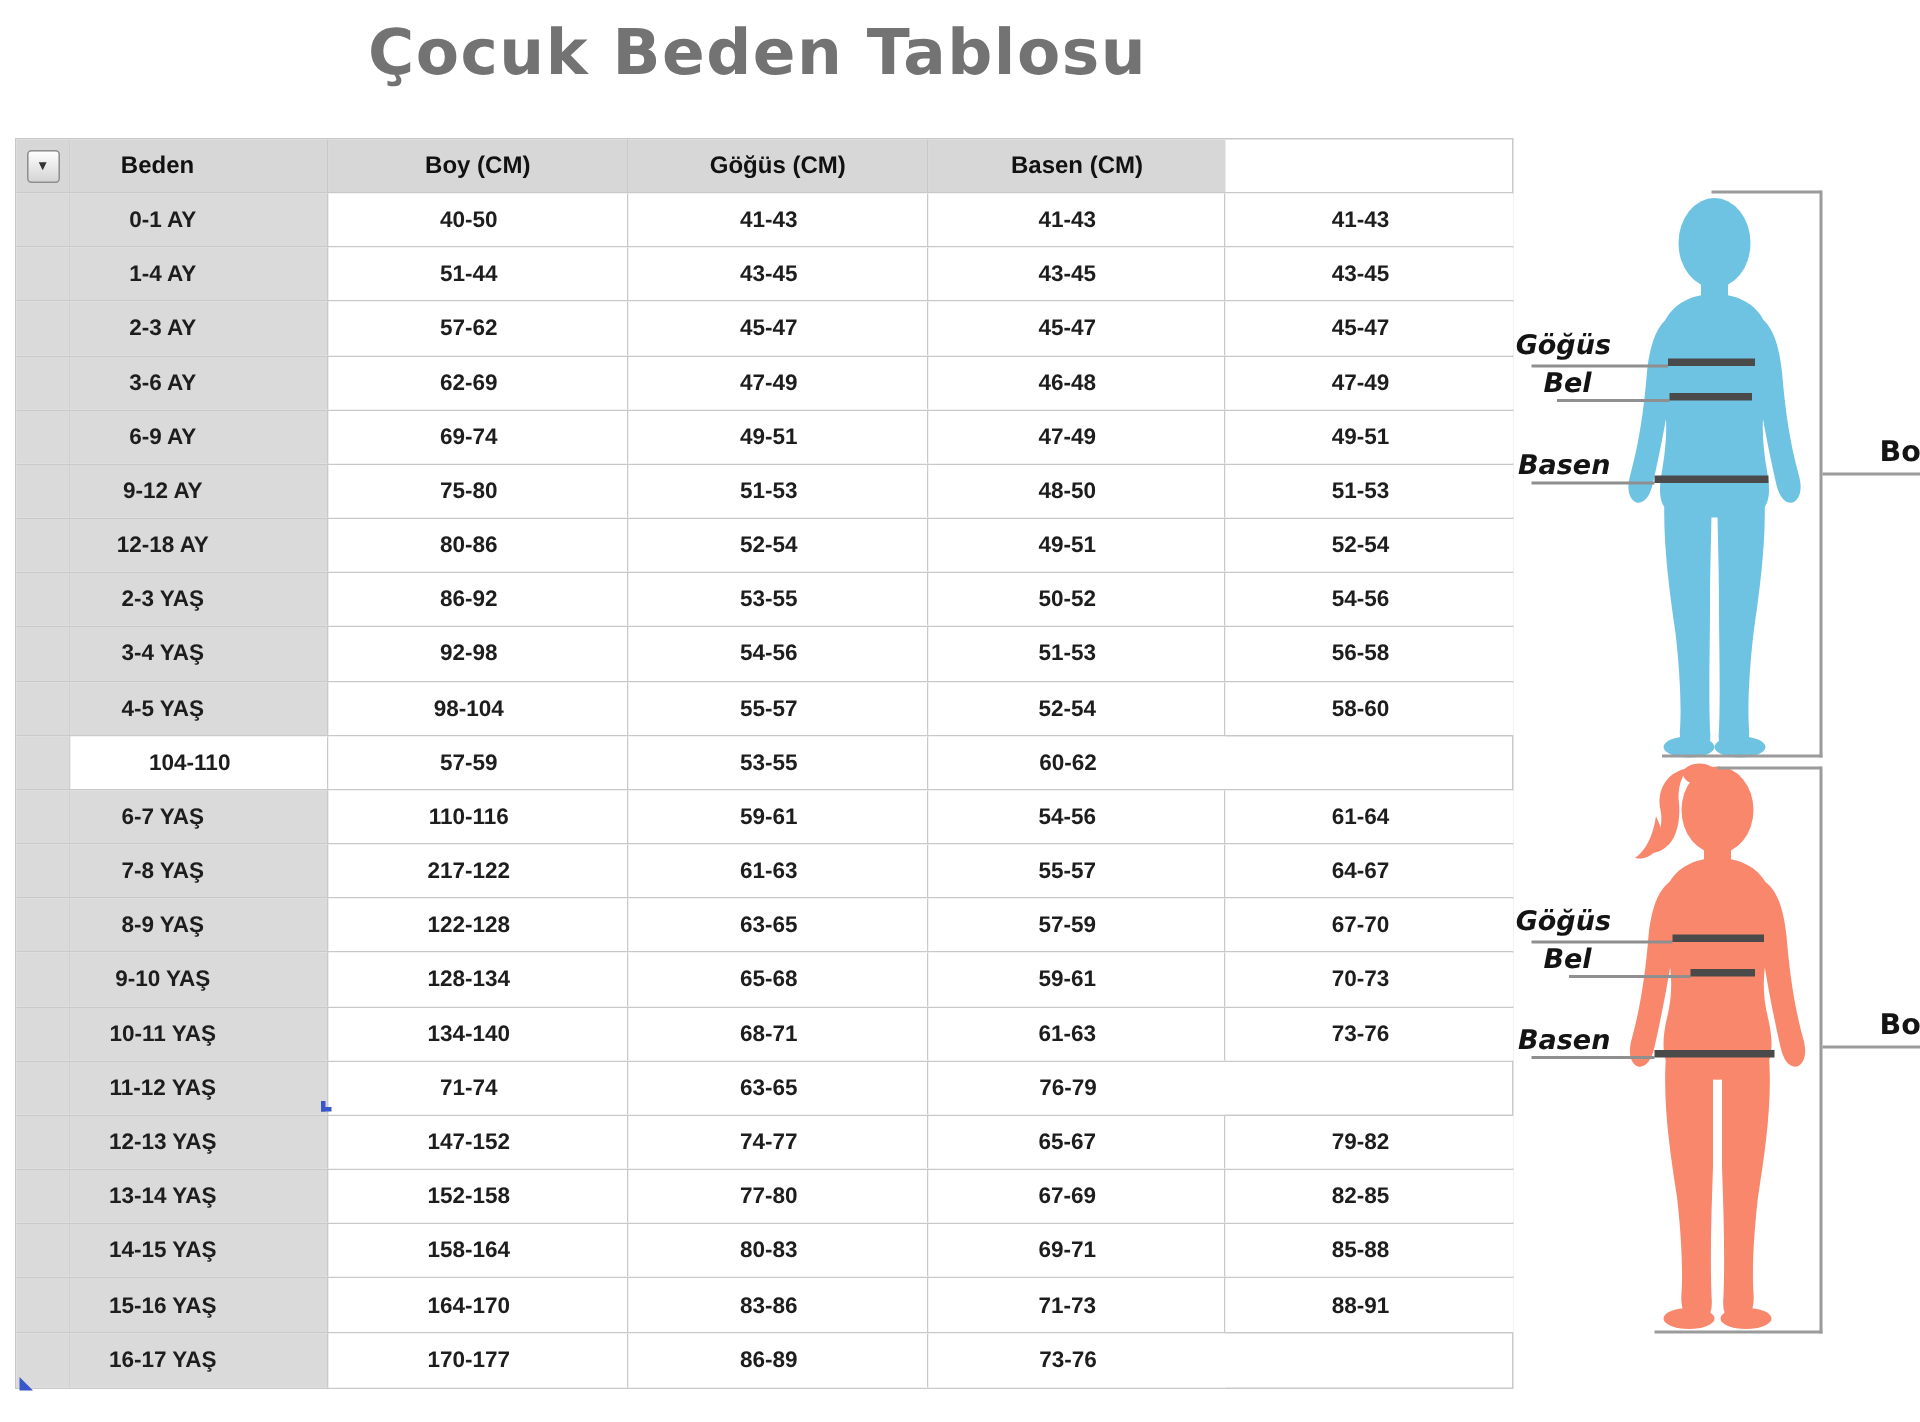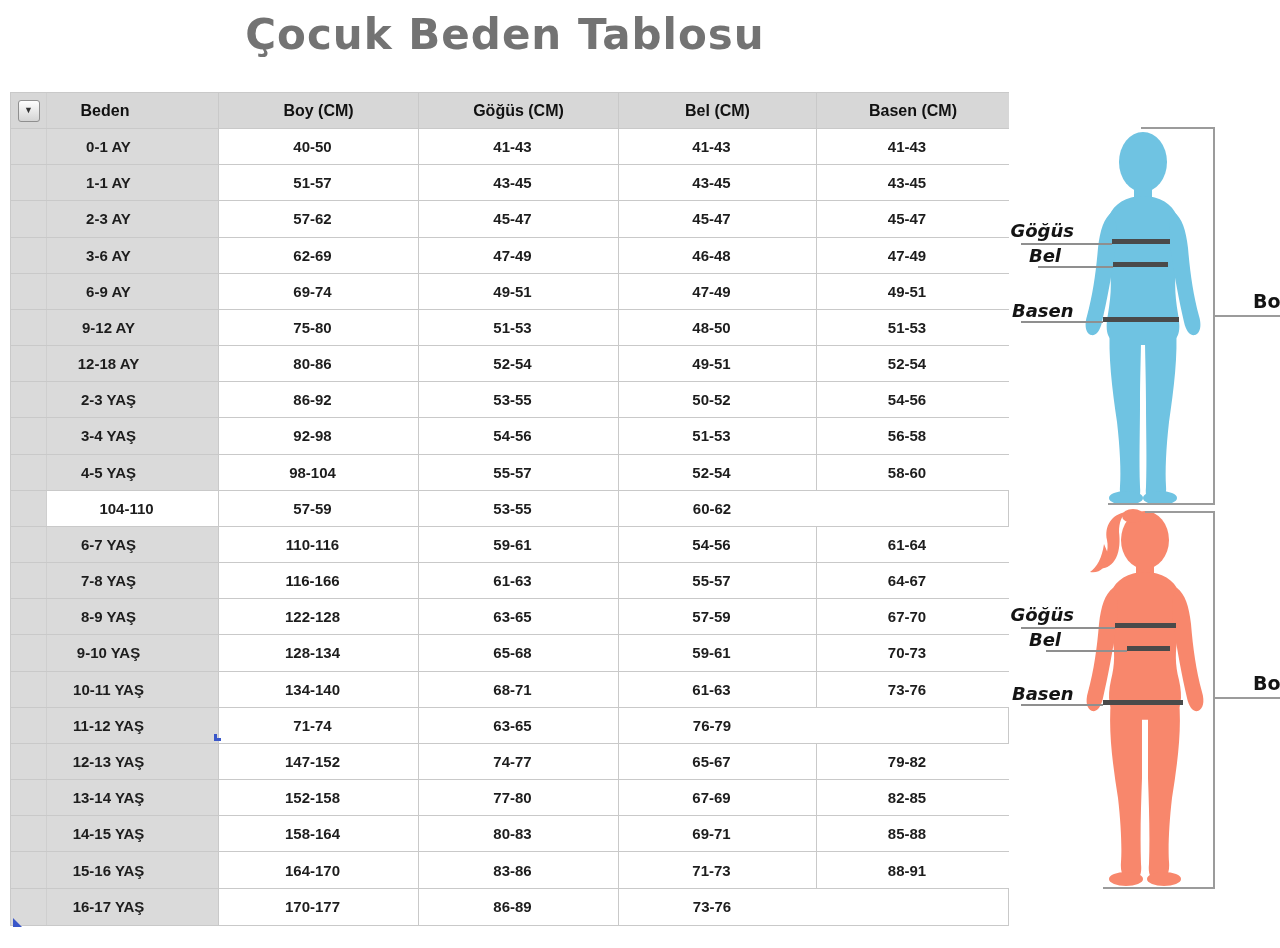--- a/index.html
+++ b/index.html
@@ -58,36 +58,35 @@
   <div class="size-table">
     <div class="t-row header">
       <div class="cell sel">
         <button class="filter-btn">
           <span class="tri">▼</span>
         </button>
       </div>
       <div class="cell beden">Beden</div>
       <div class="cell">Boy (CM)</div>
       <div class="cell">Göğüs (CM)</div>
-      <div class="cell">Bel (CM)</div>
       <div class="cell">Basen (CM)</div>
     </div>
     <div>
         <div class="t-row">
       <div class="cell sel"></div>
       <div class="cell beden">0-1 AY</div>
       <div class="cell val">40-50</div>
       <div class="cell val">41-43</div>
       <div class="cell val">41-43</div>
       <div class="cell val">41-43</div>
     </div>
         <div class="t-row">
       <div class="cell sel"></div>
-      <div class="cell beden">1-1 AY</div>
-      <div class="cell val">51-57</div>
+      <div class="cell beden">1-4 AY</div>
+      <div class="cell val">51-44</div>
       <div class="cell val">43-45</div>
       <div class="cell val">43-45</div>
       <div class="cell val">43-45</div>
     </div>
         <div class="t-row">
       <div class="cell sel"></div>
       <div class="cell beden">2-3 AY</div>
       <div class="cell val">57-62</div>
       <div class="cell val">45-47</div>
       <div class="cell val">45-47</div>
@@ -160,21 +159,21 @@
       <div class="cell sel"></div>
       <div class="cell beden">6-7 YAŞ</div>
       <div class="cell val">110-116</div>
       <div class="cell val">59-61</div>
       <div class="cell val">54-56</div>
       <div class="cell val">61-64</div>
     </div>
         <div class="t-row">
       <div class="cell sel"></div>
       <div class="cell beden">7-8 YAŞ</div>
-      <div class="cell val">116-166</div>
+      <div class="cell val">217-122</div>
       <div class="cell val">61-63</div>
       <div class="cell val">55-57</div>
       <div class="cell val">64-67</div>
     </div>
         <div class="t-row">
       <div class="cell sel"></div>
       <div class="cell beden">8-9 YAŞ</div>
       <div class="cell val">122-128</div>
       <div class="cell val">63-65</div>
       <div class="cell val">57-59</div>

